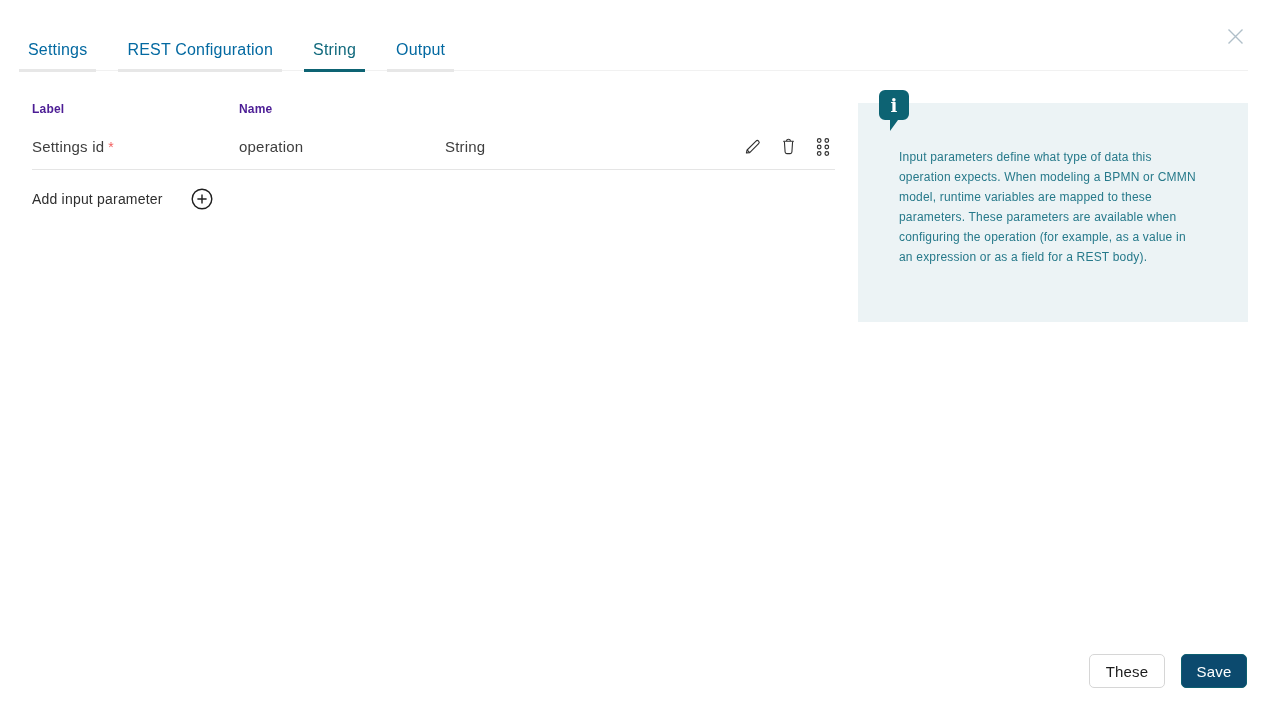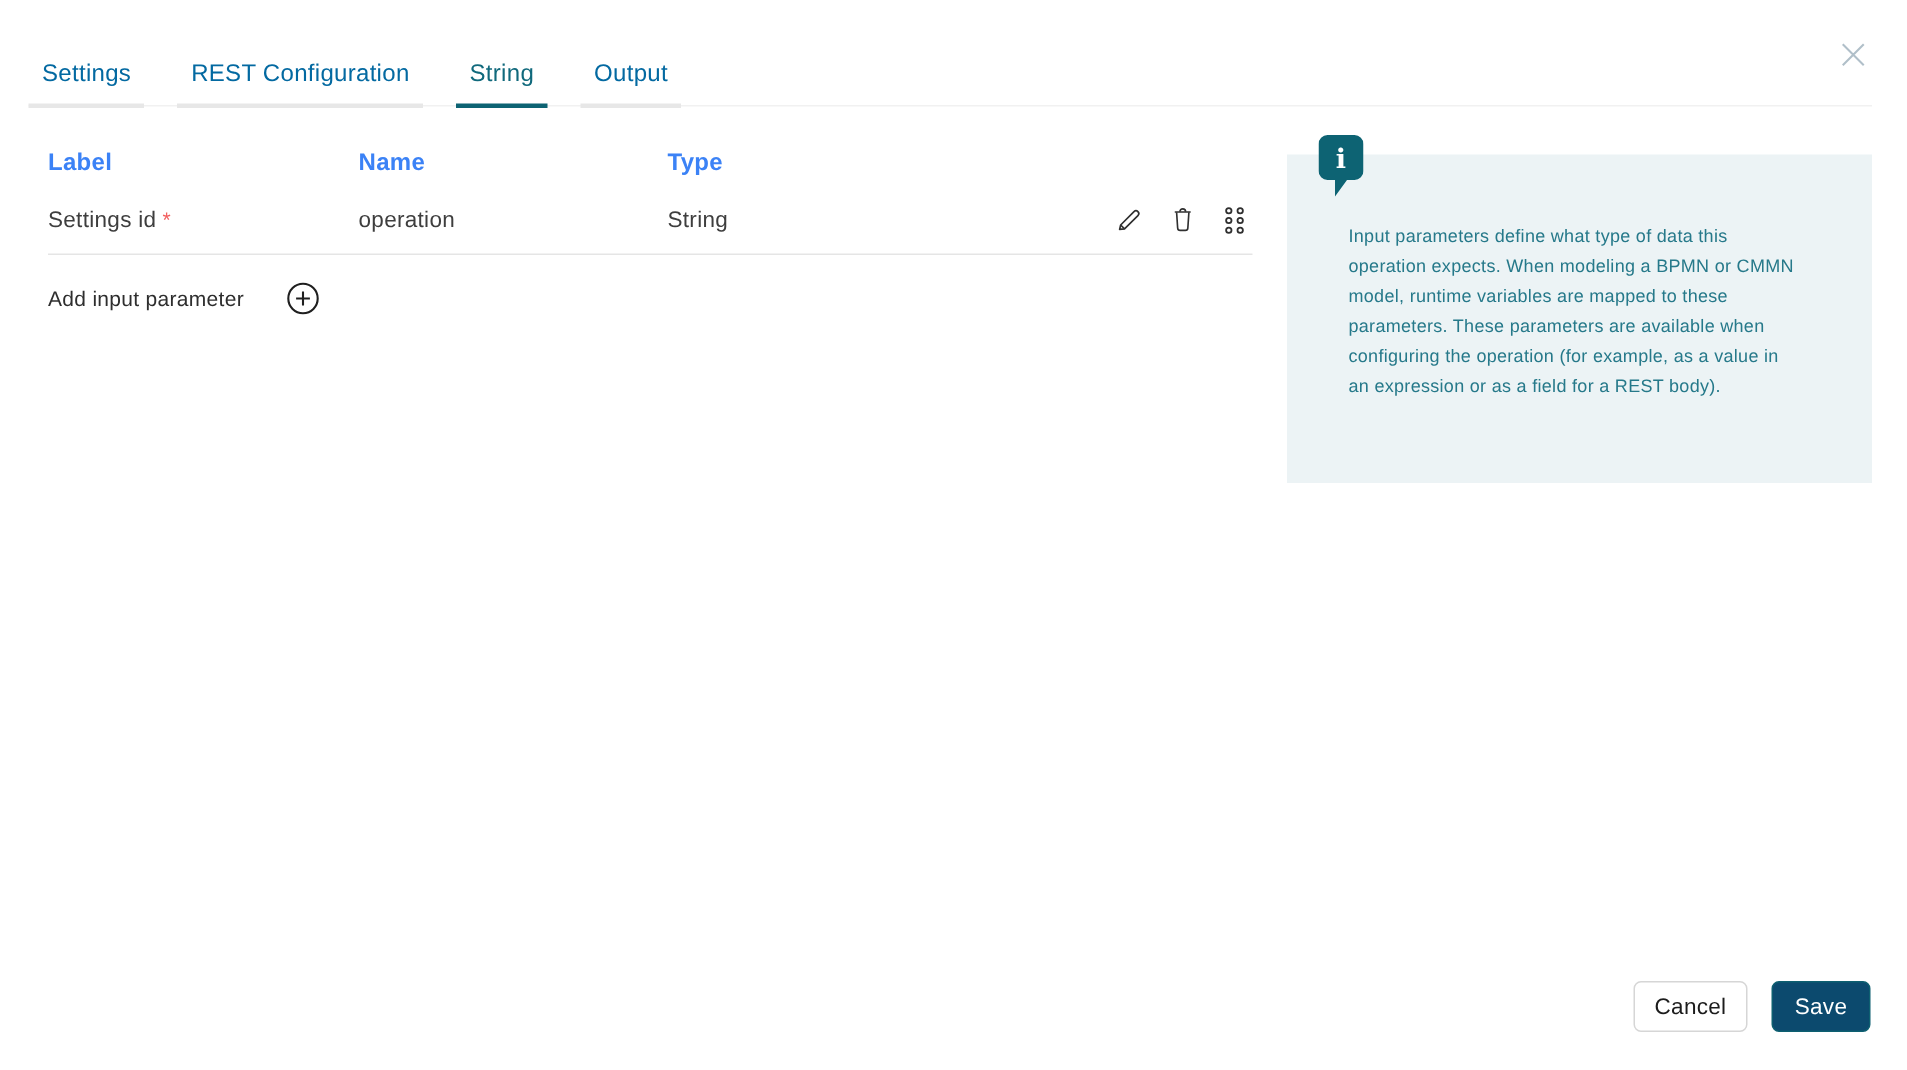--- a/index.html
+++ b/index.html
@@ -32,21 +32,21 @@
     white-space: nowrap; cursor: pointer;
   }
   .tab.active { color: #10697c; border-bottom-color: #0d6373; }
 
   
   .param-table { position: absolute; left: 32px; top: 94px; width: 803px; }
   .t-head {
     display: grid; grid-template-columns: 207px 206px 1fr 110px;
     align-items: center; height: 30px;
   }
-  .t-head .th { font-size: 16px; font-weight: bold; color: #3b82f6; letter-spacing: .2px; }
+  .t-head .th { font-size: 12px; font-weight: bold; color: #4c1d95; letter-spacing: .2px; }
   .t-row {
     display: grid; grid-template-columns: 207px 206px 1fr 110px;
     align-items: center; height: 46px;
     border-bottom: 1px solid #e5e5e5;
   }
   .t-row .td { font-size: 15px; color: #3e3e3e; letter-spacing: .2px; }
   .required { color: #f25f5f; margin-left: 4px; font-size: 14px; }
   .row-actions { display: flex; justify-content: flex-end; align-items: center; gap: 17px; padding-right: 4px; }
   .icon-btn { display: flex; align-items: center; justify-content: center; cursor: pointer; color: #303030; }
 
@@ -98,21 +98,20 @@
     <div class="tab">Settings</div>
     <div class="tab">REST Configuration</div>
     <div class="tab active">String</div>
     <div class="tab">Output</div>
   </div>
 
   <div class="param-table">
     <div class="t-head">
       <div class="th">Label</div>
       <div class="th">Name</div>
-      <div class="th">Type</div>
       <div class="th"></div>
     </div>
 
     <div class="t-row">
       <div class="td">
         <span>Settings id</span><span class="required">*</span>
       </div>
       <div class="td">operation</div>
       <div class="td">String</div>
       <div class="row-actions">
@@ -158,16 +157,16 @@
   <div class="info-panel">
     <div class="info-icon">
       <svg width="30" height="43" viewBox="0 0 30 43">
         <path d="M6 0 h18 a6 6 0 0 1 6 6 v18 a6 6 0 0 1-6 6 h-5 l-8 11 v-11 h-5 a6 6 0 0 1-6-6 v-18 a6 6 0 0 1 6-6 Z" fill="#0d6373"></path>
         <text x="15" y="22" text-anchor="middle" fill="#ffffff" font-family="DejaVu Serif, serif" font-size="18" font-weight="bold">i</text>
       </svg>
     </div>
     <div class="info-text">Input parameters define what type of data this operation expects. When modeling a BPMN or CMMN model, runtime variables are mapped to these parameters. These parameters are available when configuring the operation (for example, as a value in an expression or as a field for a REST body).</div>
   </div>
 
-  <div class="btn btn-cancel">Cancel</div>
+  <div class="btn btn-cancel">These</div>
   <div class="btn btn-save">Save</div>
 
 </div>
 
 </body></html>

